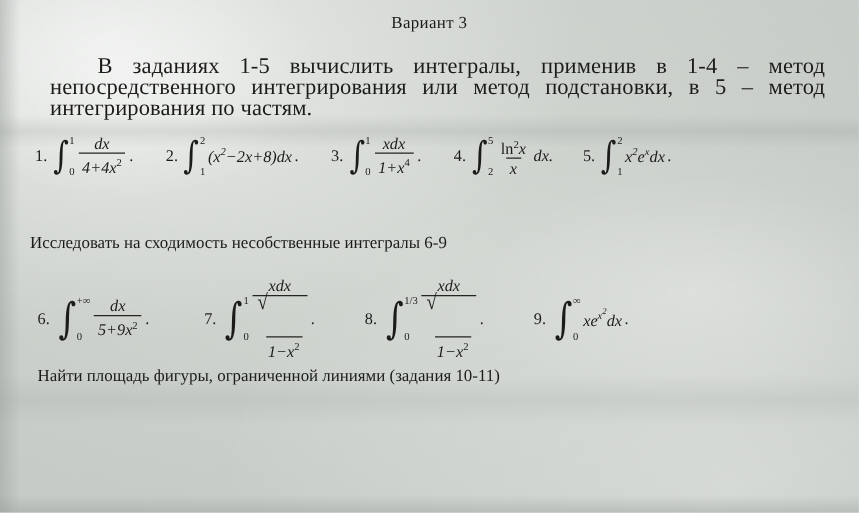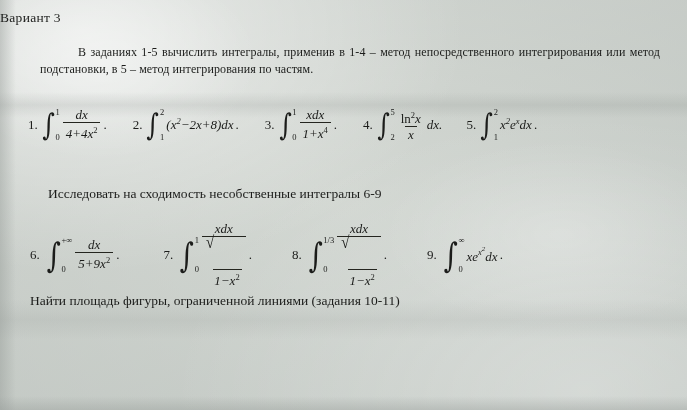--- a/index.html
+++ b/index.html
@@ -41,42 +41,42 @@
   .sb1 { top: 92px; height: 26px; }
   .sb2 { top: 300px; height: 40px; opacity: .7; }
   .edge-l { position:absolute; left:0; top:0; width:16px; height:410px; background:linear-gradient(90deg, rgba(150,156,152,0.45), rgba(150,156,152,0)); pointer-events:none;}
   .edge-b { position:absolute; left:0; bottom:0; height:14px; width:687px; background:linear-gradient(0deg, rgba(150,156,152,0.40), rgba(150,156,152,0)); pointer-events:none;}
 
   .title {
     position: absolute;
     top: 10px;
     left: 0;
     width: 687px;
-    text-align: left;
+    text-align: center;
     font-size: 13.5px;
     letter-spacing: .3px;
   }
   .para {
     position: absolute;
-    font-size: 12px;
+    font-size: 18px;
     line-height: 17px;
     letter-spacing: .1px;
   }
   .intro {
     top: 44px;
     left: 40px;
     width: 620px;
     text-indent: 38px;
     text-align: justify;
   }
   .section-head {
     position: absolute;
     font-size: 13.5px;
   }
-  .sh1 { top: 186px; left: 48px; }
+  .sh1 { top: 186px; left: 24px; }
   .sh2 { top: 293px; left: 30px; }
 
   .row {
     position: absolute;
     display: flex;
     align-items: center;
   }
   .r1 { top: 108px; left: 28px; }
   .r2 { top: 222px; left: 30px; }
 

